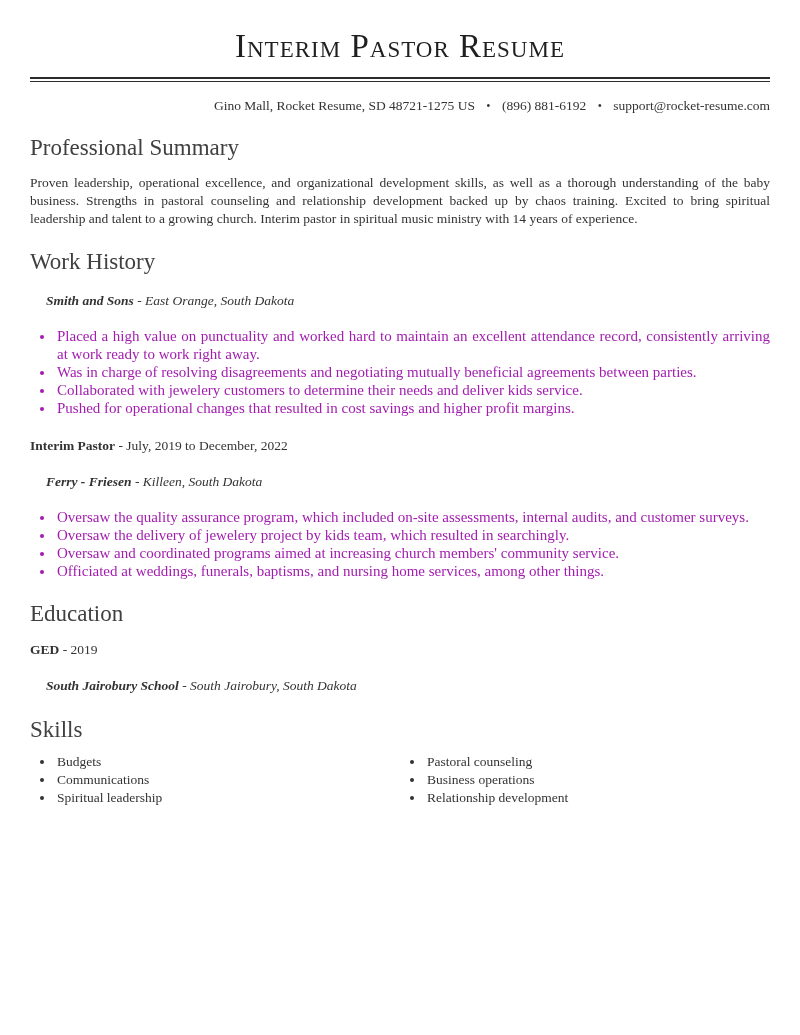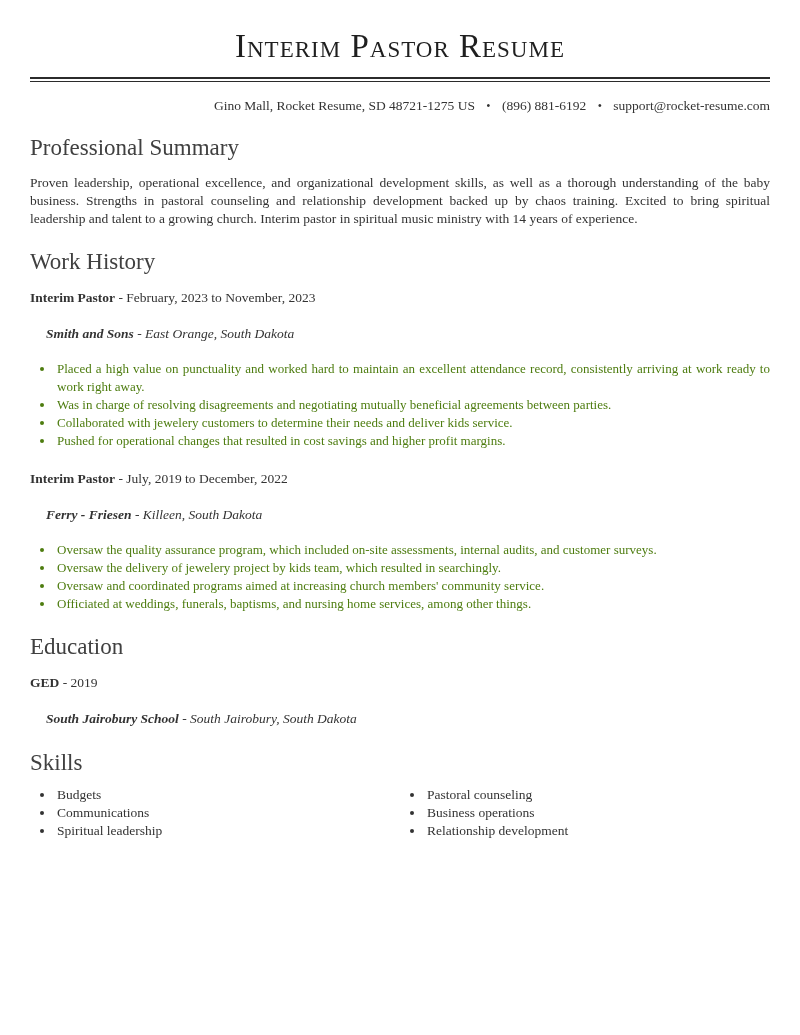--- a/index.html
+++ b/index.html
@@ -72,24 +72,24 @@
     font-size: 13.5px;
     line-height: 20px;
     font-style: italic;
     color: #333333;
   }
   .bold { font-weight: 700; }
 
   ul.bullets {
     margin: 8px 0 0 0;
     padding-left: 25px;
-    font-size: 13px;
+    font-size: 15px;
     line-height: 18px;
     text-align: justify;
-    color: #4d7c0f;
+    color: #a21caf;
   }
   ul.bullets li { padding-left: 2px; }
 
   
   .edu-block { margin-top: 12px; }
 
   
   .skills-row { display: flex; margin-top: 10px; }
   .skills-row ul {
     width: 50%;
@@ -121,25 +121,20 @@
 
   <section>
     <h2 class="section-heading">Professional Summary</h2>
     <p class="summary-text">Proven leadership, operational excellence, and organizational development skills, as well as a thorough understanding of the baby business. Strengths in pastoral counseling and relationship development backed up by chaos training. Excited to bring spiritual leadership and talent to a growing church. Interim pastor in spiritual music ministry with 14 years of experience.</p>
   </section>
 
   <section>
     <h2 class="section-heading">Work History</h2>
 
     <div class="job">
-      <p class="job-title-line">
-        <span class="bold">Interim Pastor</span>
-        <span>-</span>
-        <span>February, 2023 to November, 2023</span>
-      </p>
       <p class="company-line">
         <span class="bold">Smith and Sons</span>
         <span>-</span>
         <span>East Orange, South Dakota</span>
       </p>
       <ul class="bullets">
         <li>Placed a high value on punctuality and worked hard to maintain an excellent attendance record, consistently arriving at work ready to work right away.</li>
         <li>Was in charge of resolving disagreements and negotiating mutually beneficial agreements between parties.</li>
         <li>Collaborated with jewelery customers to determine their needs and deliver kids service.</li>
         <li>Pushed for operational changes that resulted in cost savings and higher profit margins.</li>

